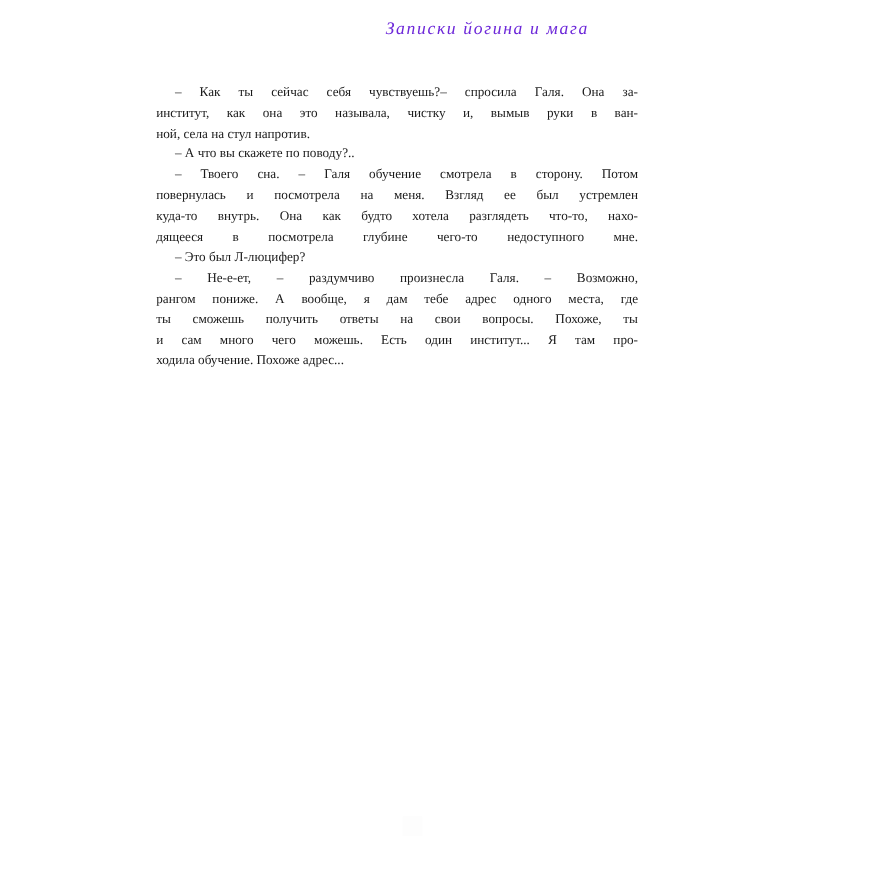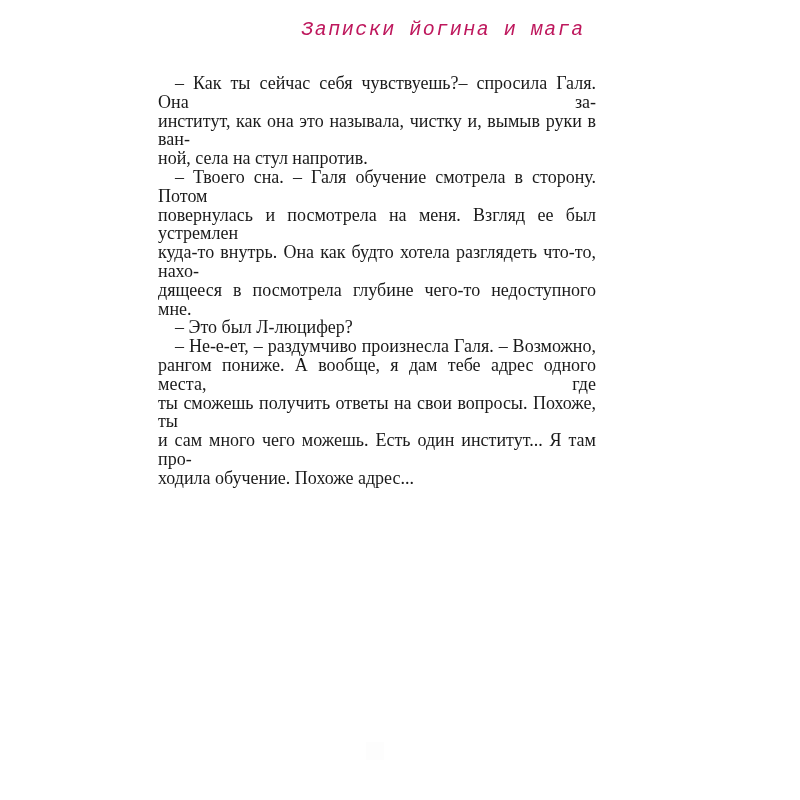--- a/index.html
+++ b/index.html
@@ -14,33 +14,33 @@
     background: #ffffff;
     overflow: hidden;
     font-family: "Liberation Serif", serif;
   }
   .running-head {
     position: absolute;
     top: 18px;
     left: 443px;
     transform: translateX(-50%);
     white-space: nowrap;
-    font-family: Liberation Mono, monospace;
+    font-family: Liberation Serif, serif;
     font-style: italic;
-    font-size: 20px;
+    font-size: 16px;
     letter-spacing: 1.5px;
-    color: #be185d;
+    color: #6d28d9;
   }
   .body-text {
     position: absolute;
     top: 74px;
-    left: 158px;
+    left: 142px;
     width: 438px;
     font-family: "Liberation Serif", serif;
-    font-size: 18px;
+    font-size: 12px;
     line-height: 18.8px;
     color: #1a1a1a;
   }
   .line {
     text-align: justify;
     text-align-last: justify;
     white-space: normal;
   }
   .line.endline {
     text-align-last: left;
@@ -61,20 +61,21 @@
 <body>
 
 <div class="page">
 
   <div class="running-head">Записки йогина и мага</div>
 
   <div class="body-text">
     <div class="line indent">– Как ты сейчас себя чувствуешь?– спросила Галя. Она за-</div>
     <div class="line">институт, как она это называла, чистку и, вымыв руки в ван-</div>
     <div class="line endline">ной, села на стул напротив.</div>
+    <div class="line indent endline">– А что вы скажете по поводу?..</div>
     <div class="line indent">– Твоего сна. – Галя обучение смотрела в сторону. Потом</div>
     <div class="line">повернулась и посмотрела на меня. Взгляд ее был устремлен</div>
     <div class="line">куда-то внутрь. Она как будто хотела разглядеть что-то, нахо-</div>
     <div class="line">дящееся в посмотрела глубине чего-то недоступного мне.</div>
     <div class="line indent endline">– Это был Л-люцифер?</div>
     <div class="line indent">– Не-е-ет, – раздумчиво произнесла Галя. – Возможно,</div>
     <div class="line">рангом пониже. А вообще, я дам тебе адрес одного места, где</div>
     <div class="line">ты сможешь получить ответы на свои вопросы. Похоже, ты</div>
     <div class="line">и сам много чего можешь. Есть один институт... Я там про-</div>
     <div class="line endline">ходила обучение. Похоже адрес...</div>

